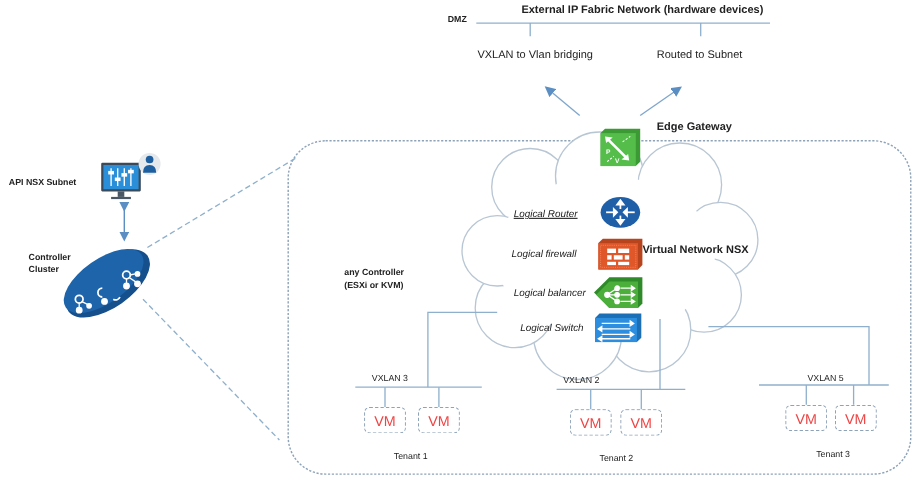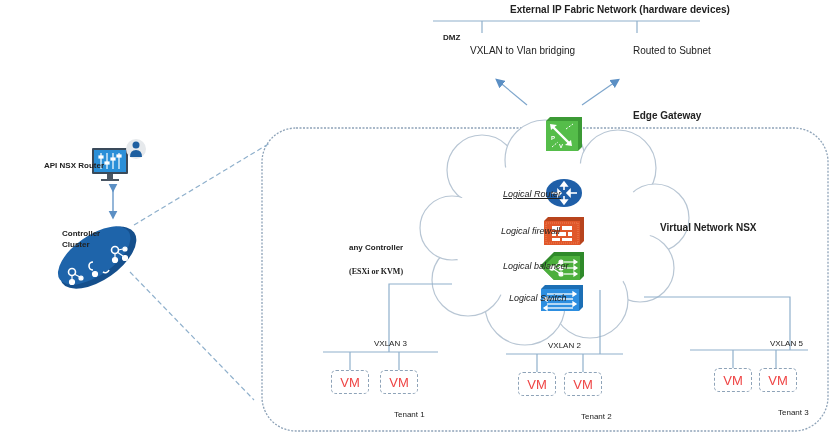--- a/index.html
+++ b/index.html
@@ -1,19 +1,19 @@
 <!DOCTYPE html>
 <html><head>
   <meta charset="utf-8">
   <style>
     html, body { margin: 0; padding: 0; background: #ffffff; }
     body { width: 829px; height: 437px; position: relative; overflow: hidden;
            font-family: "Liberation Sans", "DejaVu Sans", sans-serif; color: #222; }
     #canvas { position: absolute; left: 0; top: 0; width: 829px; height: 437px; }
-    .lbl { position: absolute; font-size: 10px; color: #222; white-space: nowrap; line-height: 12px; margin-left: 36px; }
+    .lbl { position: absolute; font-size: 10px; color: #222; white-space: nowrap; line-height: 12px; }
     .lbl.bold { font-weight: bold; }
     .lbl.it { font-style: italic; font-size: 9px; }
     .lbl.title { font-size: 10px; font-weight: bold; }
     .lbl.small { font-size: 8px; }
     .vm { position: absolute; width: 38px; height: 24px; border: 1.5px dashed #8ea3b8; border-radius: 5px;
           font-size: 13px; color: #ef4444; display: flex; align-items: center; justify-content: center; box-sizing: border-box; }
   </style>
 </head>
 <body>
 
@@ -187,34 +187,34 @@
         <circle cx="68" cy="21" r="2"></circle>
       <line x1="58" y1="25" x2="58" y2="30"></line>
         <line x1="60" y1="24" x2="66" y2="28"></line>
         <line x1="61" y1="22" x2="66" y2="21"></line>
       <path d="M46,44 A4,4 0 0,0 52,42" fill="none" stroke-width="1.6"></path>
     </g>
   </g>
 </svg>
 
 <div class="lbl title" style="left:474px;top:4px;">External IP Fabric Network (hardware devices)</div>
-<div class="lbl small bold" style="left:407px;top:32px;">DMZ</div>
+<div class="lbl small bold" style="left:407px;top:12px;">DMZ</div>
 <div class="lbl" style="left:434px;top:45px;">VXLAN to Vlan bridging</div>
 <div class="lbl" style="left:597px;top:45px;">Routed to Subnet</div>
 
 <div class="lbl bold" style="left:597px;top:110px;">Edge Gateway</div>
 
-<div class="lbl small bold" style="left:8px;top:160px;">API NSX Router</div>
+<div class="lbl small bold" style="left:8px;top:160px;">API NSX Subnet</div>
 <div class="lbl small bold" style="left:26px;top:228px;">Controller</div>
 <div class="lbl small bold" style="left:26px;top:239px;">Cluster</div>
 
 <div class="lbl small bold" style="left:313px;top:242px;">any Controller</div>
-<div class="lbl small bold" style="left:313px;top:266px;font-family:Liberation Serif, serif;">(ESXi or KVM)</div>
-
-<div class="lbl bold" style="left:624px;top:222px;">Virtual Network NSX</div>
+<div class="lbl small bold" style="left:313px;top:254px;">(ESXi or KVM)</div>
+
+<div class="lbl bold" style="left:584px;top:222px;">Virtual Network NSX</div>
 
 <div class="lbl it" style="left:467px;top:188px;text-decoration:underline;">Logical Router</div>
 <div class="lbl it" style="left:465px;top:225px;">Logical firewall</div>
 <div class="lbl it" style="left:467px;top:260px;">Logical balancer</div>
 <div class="lbl it" style="left:473px;top:292px;">Logical Switch</div>
 
 <div class="lbl small" style="left:338px;top:338px;">VXLAN  3</div>
 <div class="vm" style="left:331px;top:370px;">VM</div>
 <div class="vm" style="left:380px;top:370px;">VM</div>
 <div class="lbl small" style="left:358px;top:409px;">Tenant 1</div>

